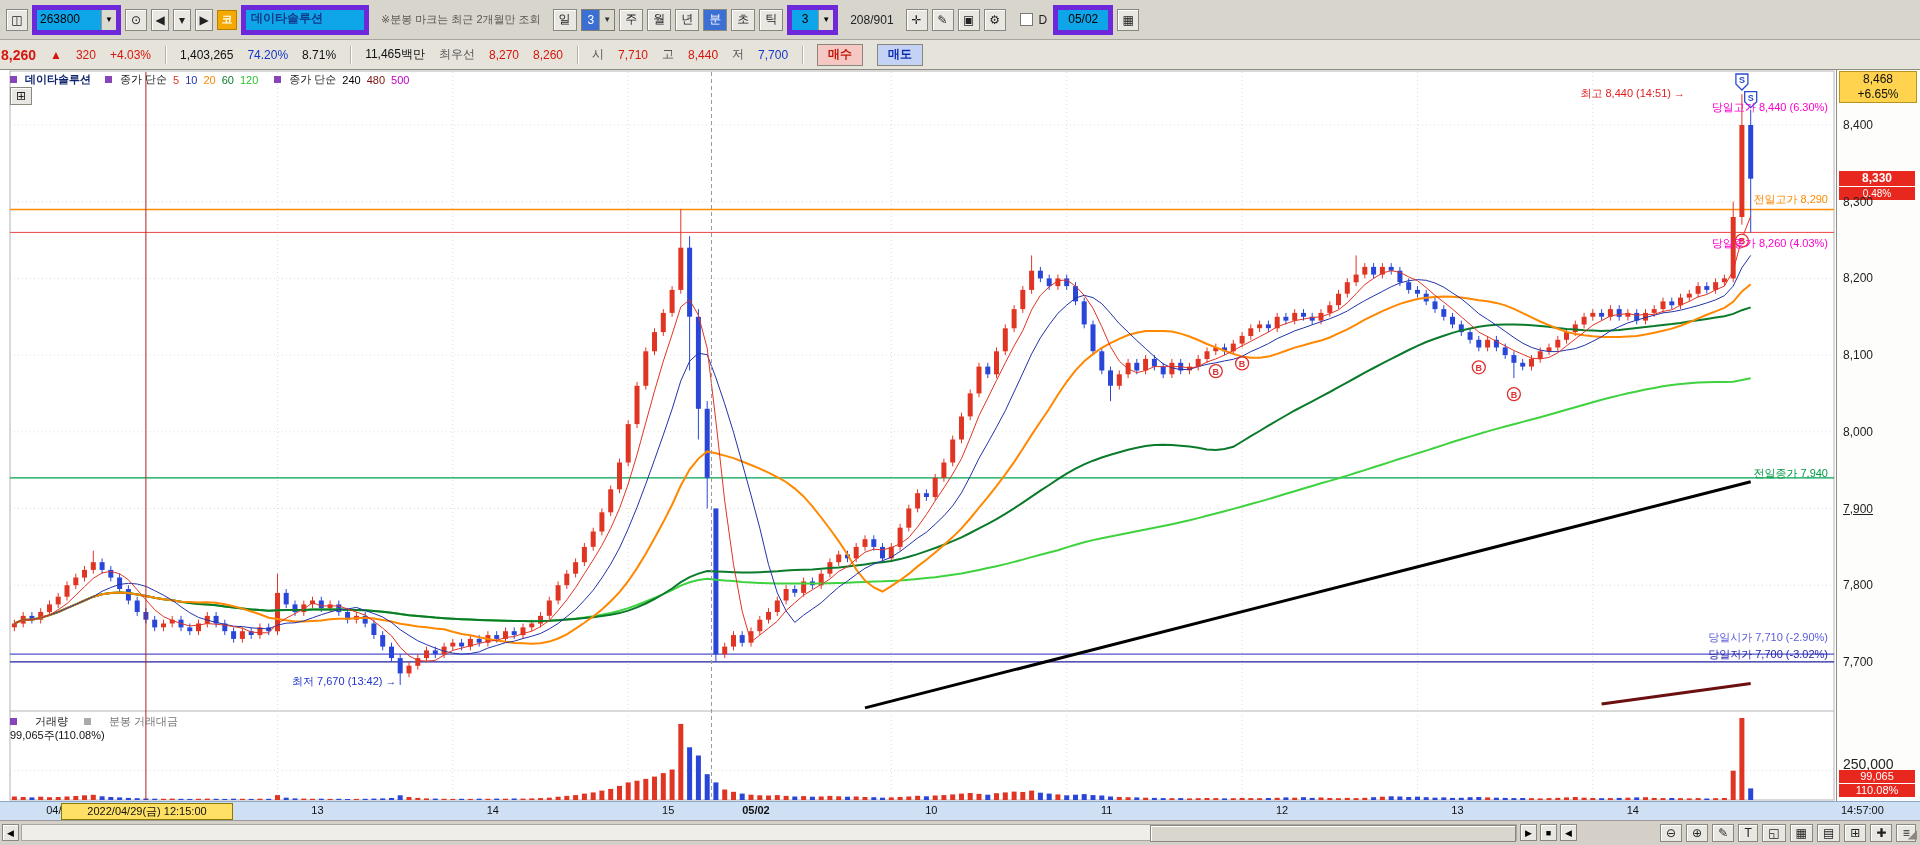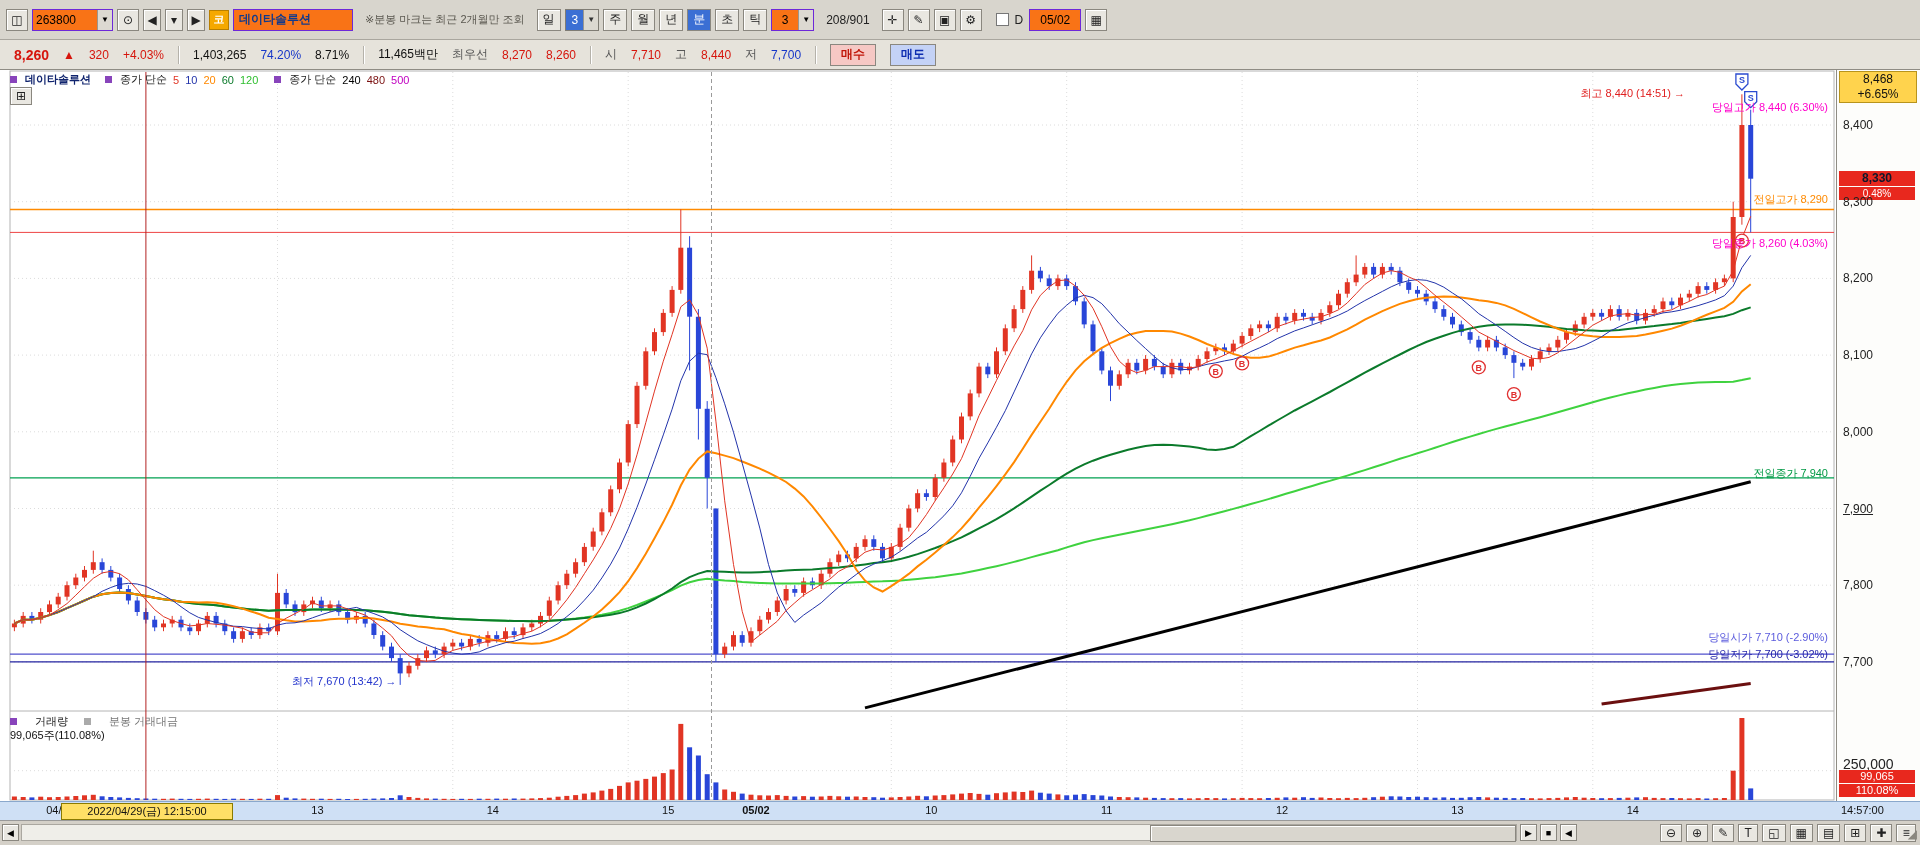--- a/index.html
+++ b/index.html
@@ -7,55 +7,55 @@
   #app{position:relative;width:1920px;height:845px;overflow:hidden;background:#d4d0c8;}
 
   
   .toolbar{position:absolute;top:0;left:0;width:1920px;height:40px;background:#d8d5cd;
     border-bottom:1px solid #a9a69e;display:flex;align-items:center;gap:4px;padding-left:6px;box-sizing:border-box;font-size:12px;}
   .btn{border:1px solid #8a877f;background:#e9e7e1;box-shadow:inset 1px 1px 0 #ffffff;
     height:22px;min-width:24px;padding:0 5px;font-size:12px;font-family:inherit;cursor:default;display:inline-flex;align-items:center;justify-content:center;color:#222;}
   .btn.icon{min-width:22px;padding:0 3px;}
   .btn.sm{min-width:18px;padding:0 2px;}
   .btn.active{background:#3b6fd4;color:#fff;box-shadow:none;}
-  .field{display:inline-flex;align-items:center;background:#f97316;border:1px solid #6d28d9;height:20px;}
+  .field{display:inline-flex;background:#0ea5e9;border:5px solid #6d28d9;height:20px;}
   .field input{border:none;outline:none;height:18px;font-size:12px;font-family:inherit;padding:0 3px;background:transparent;}
   .field.code input{width:58px;}
   .field.tiny input{width:20px;text-align:center;}
   .field.date input{width:44px;text-align:center;}
   .field .dd{border:none;border-left:1px solid #9a978f;background:#dcd9d1;width:15px;height:20px;font-size:8px;padding:0;}
   .badge{display:inline-flex;align-items:center;justify-content:center;width:18px;height:18px;background:#f5a800;color:#fff;font-weight:bold;font-size:11px;border:1px solid #b97f00;}
   .field.name{min-width:108px;padding:0 5px;color:#123a8c;font-weight:bold;font-size:12px;}
   .notice{color:#5a574f;font-size:11px;margin:0 8px;}
   .combo{display:inline-flex;align-items:center;height:20px;border:1px solid #7f7c74;font-size:12px;}
   .combo.sel{background:#3b6fd4;color:#fff;padding-left:6px;}
   .combo .dd2{background:#dcd9d1;color:#333;border-left:1px solid #9a978f;font-size:8px;height:20px;display:inline-flex;align-items:center;padding:0 3px;margin-left:5px;}
   .count{color:#222;margin:0 8px;font-size:12px;}
   .chk{width:11px;height:11px;background:#fff;border:1px solid #777;display:inline-block;margin-left:10px;}
   .dlabel{font-size:12px;color:#222;margin:0 2px;}
 
   
   .infobar{position:absolute;top:40px;left:0;width:1920px;height:30px;background:#e6e3db;border-bottom:1px solid #8f8c84;
-    display:flex;align-items:center;font-size:12px;gap:14px;padding-left:14px;box-sizing:border-box;}
+    display:flex;align-items:center;font-size:12px;gap:14px;padding-left:1px;box-sizing:border-box;}
   .red{color:#d6150c;} .blue{color:#1636c8;} .blk{color:#111;} .gray{color:#555;}
   .price-big{font-size:14px;font-weight:bold;}
   .sep{width:1px;height:18px;background:#b5b2aa;box-shadow:1px 0 0 #fff;}
   .trade-btn{height:22px;min-width:46px;border:1px solid #8a877f;font-weight:bold;font-size:12px;display:inline-flex;align-items:center;justify-content:center;}
   .buy{background:#f6c8c4;color:#c01508;}
   .sell{background:#c4d2f6;color:#0d2cb0;}
 
   
   .chart-wrap{position:absolute;top:70px;left:0;width:1920px;height:750px;background:#fff;}
   #plot{position:absolute;left:0;top:0;}
   #plot text{font-family:"Liberation Sans","DejaVu Sans",sans-serif;}
   .yaxis{position:absolute;left:1836px;top:0;width:84px;height:731px;background:#fdfdfb;border-left:1px solid #8f8c84;font-size:12px;color:#222;}
   .ylab{position:absolute;left:6px;white-space:nowrap;}
   .scalebox{position:absolute;left:2px;top:1px;width:76px;background:#ffd34d;border:1px solid #b8941c;text-align:center;font-size:12px;color:#111;}
   .scalebox div{height:15px;line-height:15px;}
-  .curbox{position:absolute;left:2px;top:101px;width:76px;height:15px;background:#e8281e;color:#0f172a;text-align:center;font-size:12px;line-height:15px;font-weight:bold;}
+  .curbox{position:absolute;left:2px;top:101px;width:76px;height:15px;background:#e8281e;color:#ffffff;text-align:center;font-size:12px;line-height:15px;font-weight:bold;}
   .curpct{position:absolute;left:2px;top:117px;width:76px;height:13px;background:#e8281e;color:#fff;text-align:center;font-size:10px;line-height:13px;}
   .v250{position:absolute;left:6px;top:686px;font-size:14px;}
   .volbox1{position:absolute;left:2px;top:700px;width:76px;height:13px;background:#e8281e;color:#fff;text-align:center;font-size:11px;line-height:13px;}
   .volbox2{position:absolute;left:2px;top:714px;width:76px;height:13px;background:#e8281e;color:#fff;text-align:center;font-size:11px;line-height:13px;}
 
   .legend{position:absolute;left:10px;top:2px;font-size:11px;color:#222;display:flex;align-items:center;gap:6px;white-space:nowrap;}
   .legend .ttl{color:#10246e;font-weight:bold;margin-right:8px;}
   .sq{display:inline-block;width:7px;height:7px;margin-right:2px;}
   .c5{color:#e13524;} .c10{color:#2233aa;} .c20{color:#ff8800;} .c60{color:#0b7a2b;} .c120{color:#2fbf2f;}
   .c240{color:#000;} .c480{color:#7a1010;text-align:right;} .c960{color:#c000c0;}

